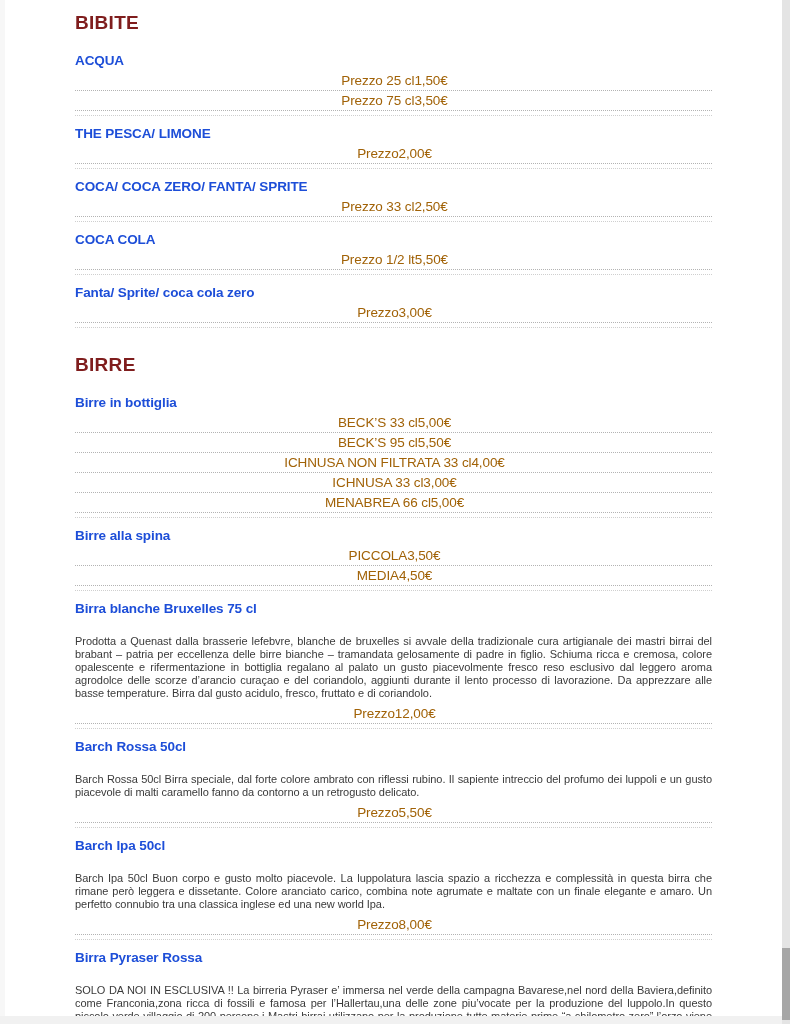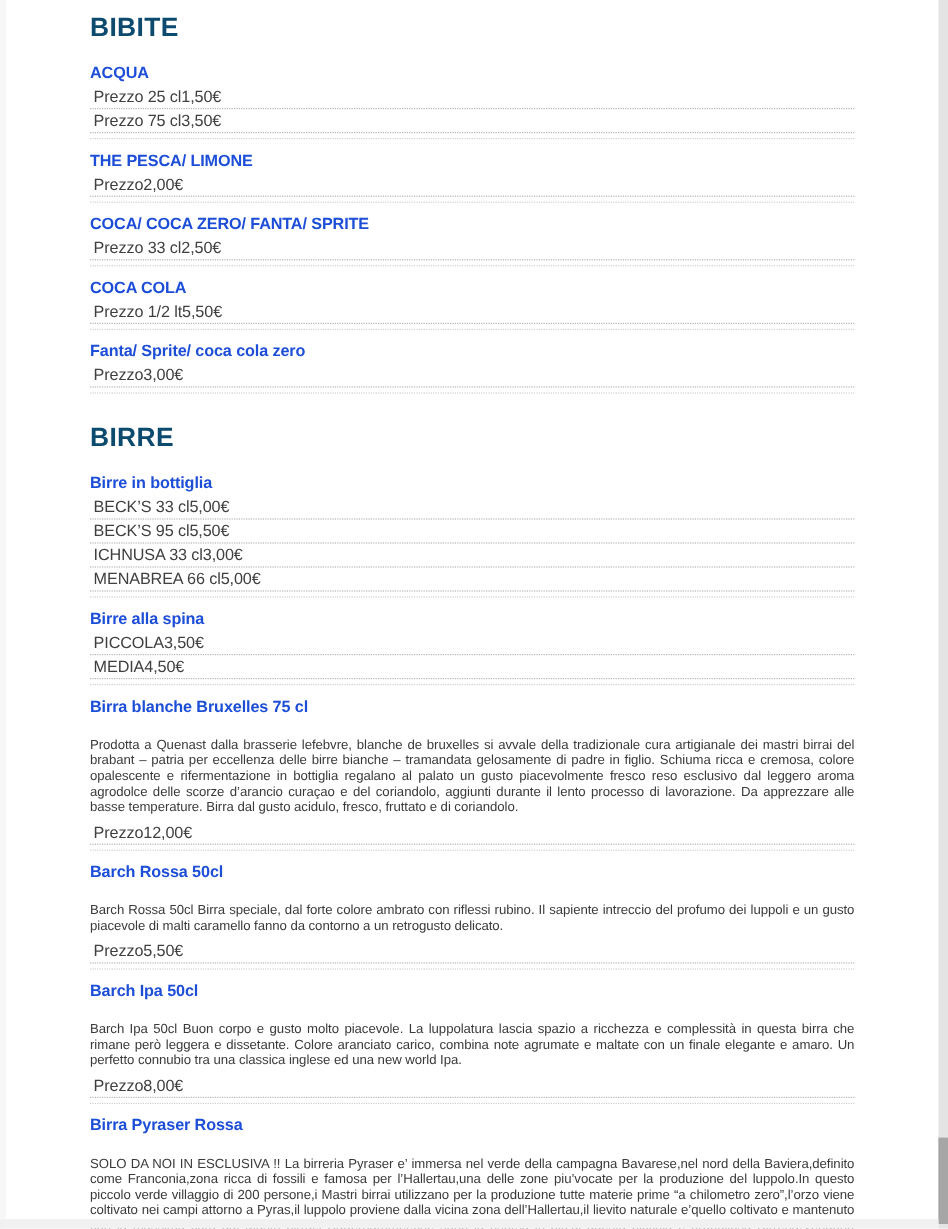--- a/index.html
+++ b/index.html
@@ -10,44 +10,44 @@
     position:relative; overflow:hidden;
   }
   .left-strip {
     position:absolute; left:0; top:0; width:5px; height:1024px;
     background:#f7f7f7;
   }
   .content {
     position:absolute; left:75px; top:0; width:637px;
   }
   .section-title {
-    font-size:22px; font-weight:bold; color:#0c4a6e;
+    font-size:19px; font-weight:bold; color:#7f1d1d;
     line-height:18px; margin-top:28px; letter-spacing:.3px;
   }
   .section-title.first { margin-top:14px; }
   .item-name {
     font-size:13.5px; font-weight:bold; color:#1d4ed8;
     line-height:16px; margin-top:10px; letter-spacing:-0.1px;
   }
   .item-name.after-section { margin-top:21px; }
   .item-desc {
     font-size:11px; line-height:13px;
     color:#3a3a3a; margin-top:18px; letter-spacing:-0.05px;
     text-align:justify;
   }
   .price-table {
     margin-top:2px; padding-bottom:4px;
     border-bottom:1px dotted #cfcfcf;
   }
   .item-desc + .price-table { margin-top:4px; }
   .price-row {
-    display:flex; justify-content:flex-start; align-items:baseline;
+    display:flex; justify-content:center; align-items:baseline;
     border-bottom:1px dotted #b3b3b3;
     padding:2px 1px 2px 3px;
-    font-size:13.5px; color:#404040; line-height:15px;
+    font-size:13.5px; color:#a16207; line-height:15px;
     letter-spacing:-0.1px;
   }
   .price-row .price { white-space:nowrap; }
   .v-track {
     position:absolute; right:0; top:0; width:8px; height:1024px;
     background:#e4e4e4;
   }
   .v-thumb {
     position:absolute; left:0; width:8px; top:948px; height:72px;
     background:#a6a6a6;
@@ -108,20 +108,24 @@
       <div class="price-table">
         <div class="price-row">
           <span class="label">BECK’S 33 cl</span>
           <span class="price">5,00€</span>
         </div>
         <div class="price-row">
           <span class="label">BECK’S 95 cl</span>
           <span class="price">5,50€</span>
         </div>
         <div class="price-row">
+          <span class="label">ICHNUSA NON FILTRATA 33 cl</span>
+          <span class="price">4,00€</span>
+        </div>
+        <div class="price-row">
           <span class="label">ICHNUSA 33 cl</span>
           <span class="price">3,00€</span>
         </div>
         <div class="price-row">
           <span class="label">MENABREA 66 cl</span>
           <span class="price">5,00€</span>
         </div>
       </div>
       <div class="item-name">Birre alla spina</div>
       <div class="price-table">

